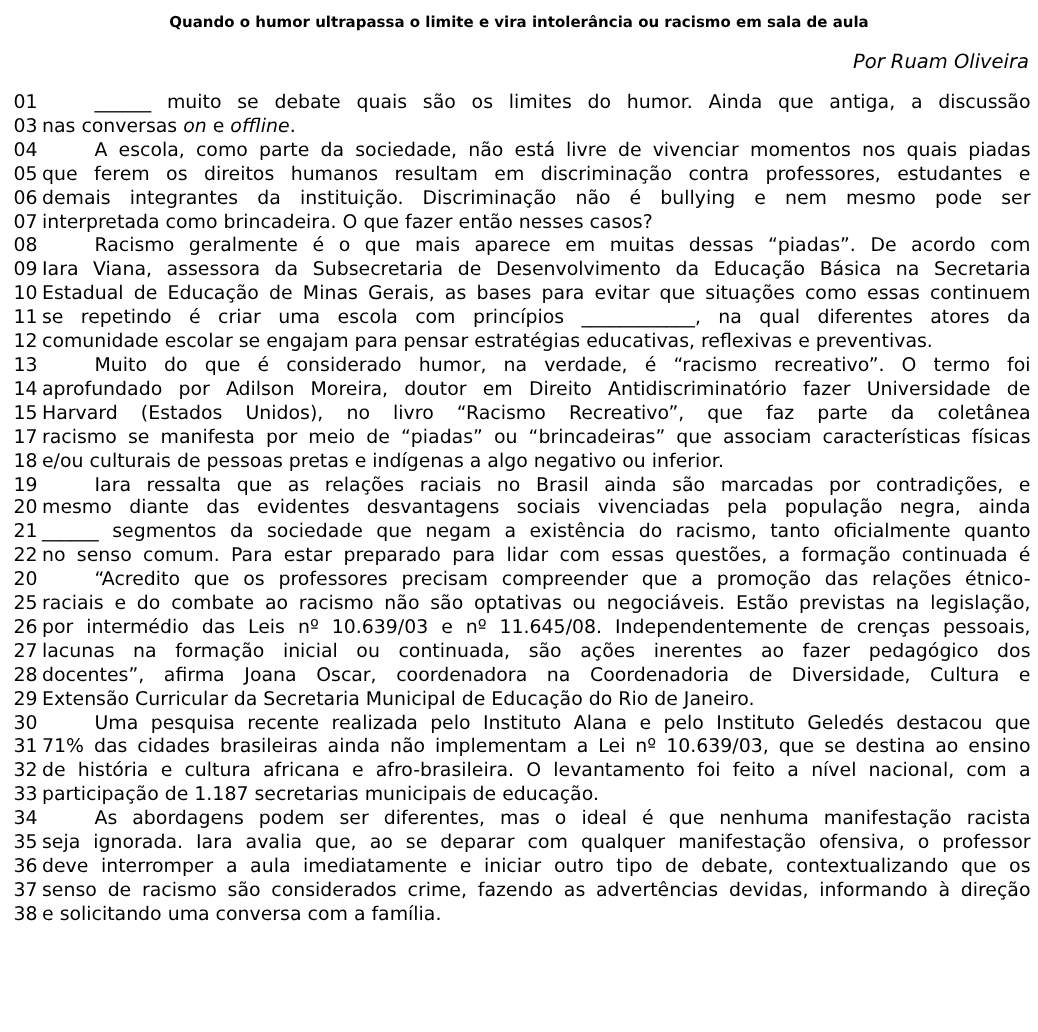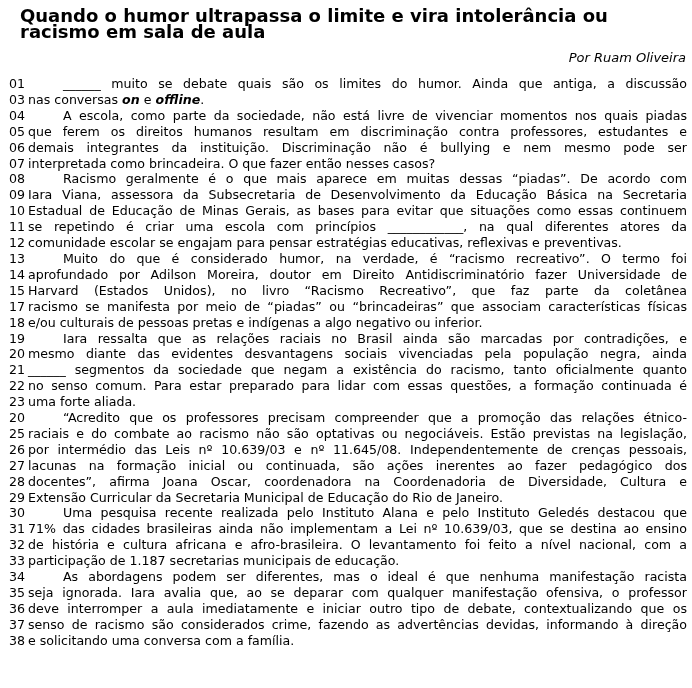--- a/index.html
+++ b/index.html
@@ -9,22 +9,23 @@
     color: #000000;
     font-family: "DejaVu Sans", "Liberation Sans", sans-serif;
     overflow: hidden;
   }
   .page {
     width: 692px; height: 688px;
     padding-top: 8px;
     background: #ffffff;
   }
   .title {
+    text-align: center;
     font-weight: bold;
-    font-size: 18px;
+    font-size: 10px;
     line-height: 16px;
     padding: 0 20px;
   }
   .byline {
     margin-top: 10px;
     text-align: right;
     padding-right: 6px;
     font-style: italic;
     font-size: 13px;
     line-height: 15px;
@@ -48,21 +49,21 @@
     flex: 1 1 auto;
     min-width: 0;
   }
   .text.justify {
     text-align: justify;
     text-align-last: justify;
   }
   .text.indent {
     text-indent: 35px;
   }
-  .text i { font-style: italic; font-weight: bold; }
+  .text i { font-style: italic; }
 </style>
 </head>
 <body>
 
 <div class="page">
   <div class="title">Quando o humor ultrapassa o limite e vira intolerância ou racismo em sala de aula</div>
   <div class="byline">Por Ruam Oliveira</div>
   <div class="doc">
       <div class="row">
         <span class="num">01</span>
@@ -138,24 +139,20 @@
       </div>
       <div class="row">
         <span class="num">21</span>
         <span class="text justify">______ segmentos da sociedade que negam a existência do racismo, tanto oficialmente quanto</span>
       </div>
       <div class="row">
         <span class="num">22</span>
         <span class="text justify">no senso comum. Para estar preparado para lidar com essas questões, a formação continuada é</span>
       </div>
       <div class="row">
-        <span class="num">23</span>
-        <span class="text">uma forte aliada.</span>
-      </div>
-      <div class="row">
         <span class="num">20</span>
         <span class="text justify indent">“Acredito que os professores precisam compreender que a promoção das relações étnico-</span>
       </div>
       <div class="row">
         <span class="num">25</span>
         <span class="text justify">raciais e do combate ao racismo não são optativas ou negociáveis. Estão previstas na legislação,</span>
       </div>
       <div class="row">
         <span class="num">26</span>
         <span class="text justify">por intermédio das Leis nº 10.639/03 e nº 11.645/08. Independentemente de crenças pessoais,</span>

